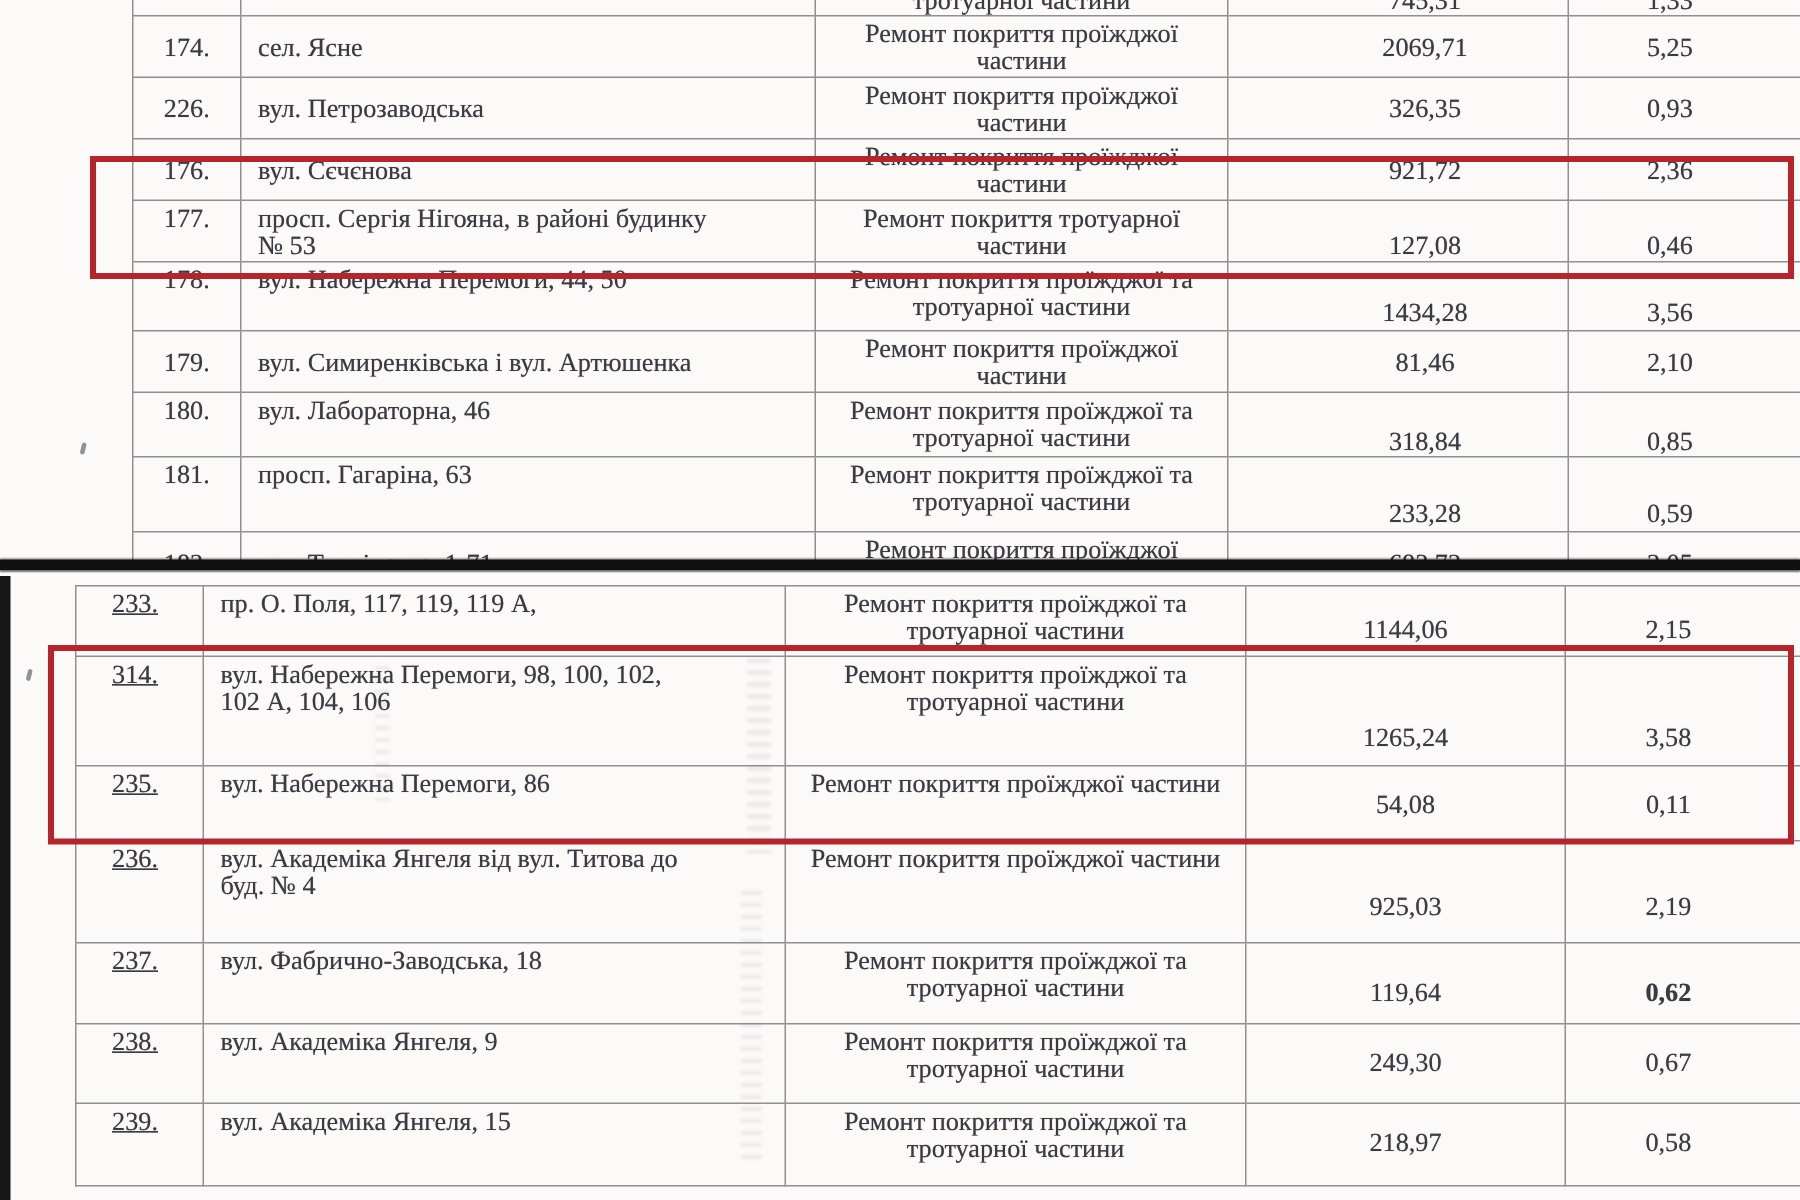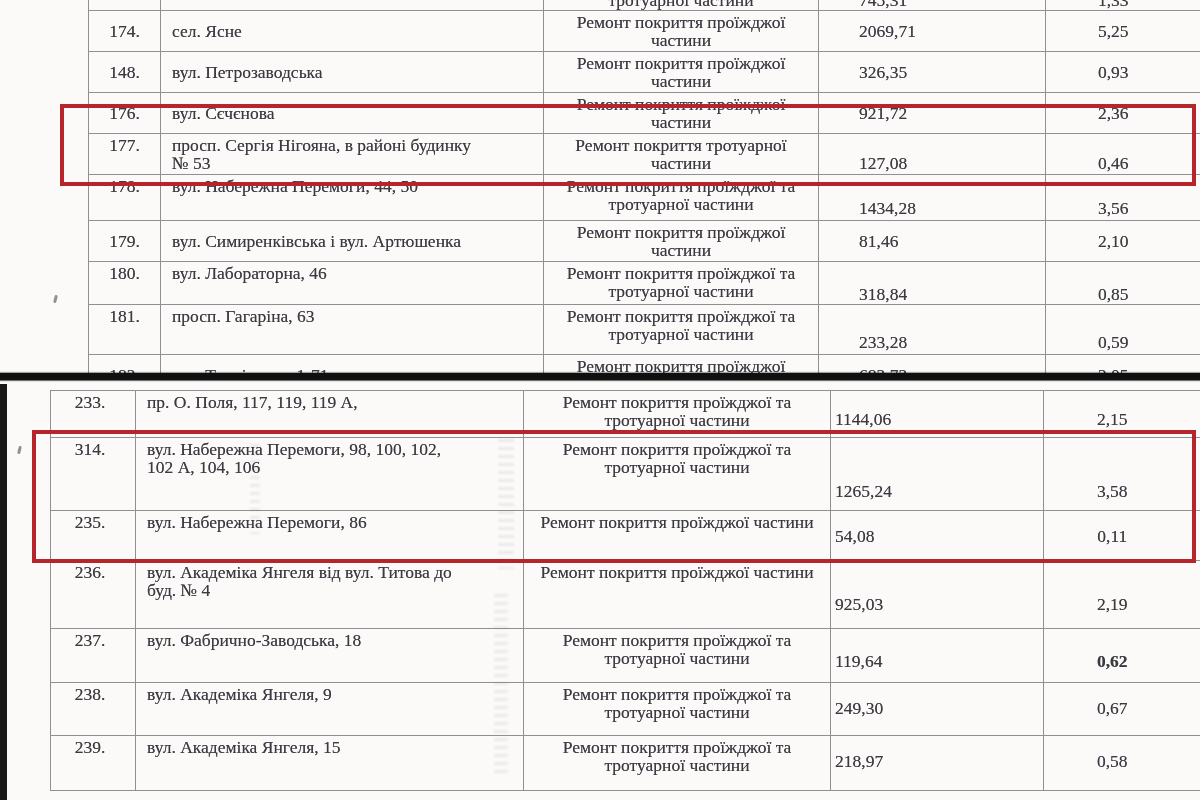--- a/index.html
+++ b/index.html
@@ -22,24 +22,24 @@
     font-size:17.5px; line-height:18px;
     padding:2px 4px; overflow:hidden;
     text-shadow:0 0 .5px rgba(58,58,66,.65);
   }
   #t1 tr:first-child td { border-top:none; }
   .cell-pct { border-right:none; }
 
   .cell-num    { text-align:center; }
   .cell-street { padding-left:11px; }
   .cell-work   { text-align:center; }
-  .cell-amount { }
+  .cell-amount { text-align:center; }
   .cell-pct    { text-align:center; padding-right:24px; }
   #t1 .cell-amount { padding-left:40px; }
-  #t2 .cell-num    { padding-right:10px; }
+  #t2 .cell-num    { padding-right:10px;text-decoration:underline; }
 
   tr.v-middle td { vertical-align:middle; }
   tr.v-bottom .cell-num, tr.v-bottom .cell-street, tr.v-bottom .cell-work { vertical-align:top; }
   tr.v-bottom .cell-amount, tr.v-bottom .cell-pct { vertical-align:bottom; }
   tr.v-bottomall td { vertical-align:bottom; }
 
   .separator {
     position:absolute; left:0; top:373px; width:1200px; height:7px;
     background:#101010; box-shadow:0 1px 1px rgba(0,0,0,.55), 0 -1px 1px rgba(0,0,0,.35);
   }
@@ -86,21 +86,21 @@
             <td class="cell-pct" style="padding-bottom: 1px;">1,33</td>
           </tr>
           <tr class="v-middle" style="height: 26px;">
             <td class="cell-num">174.</td>
             <td class="cell-street">сел. Ясне</td>
             <td class="cell-work">Ремонт покриття проїжджої  частини</td>
             <td class="cell-amount">2069,71</td>
             <td class="cell-pct">5,25</td>
           </tr>
           <tr class="v-middle" style="height: 26px;">
-            <td class="cell-num">148.</td>
+            <td class="cell-num">226.</td>
             <td class="cell-street">вул. Петрозаводська</td>
             <td class="cell-work">Ремонт покриття проїжджої  частини</td>
             <td class="cell-amount">326,35</td>
             <td class="cell-pct">0,93</td>
           </tr>
           <tr class="v-middle" style="height: 26px;">
             <td class="cell-num">176.</td>
             <td class="cell-street">вул. Сєчєнова</td>
             <td class="cell-work">Ремонт покриття проїжджої  частини</td>
             <td class="cell-amount">921,72</td>

